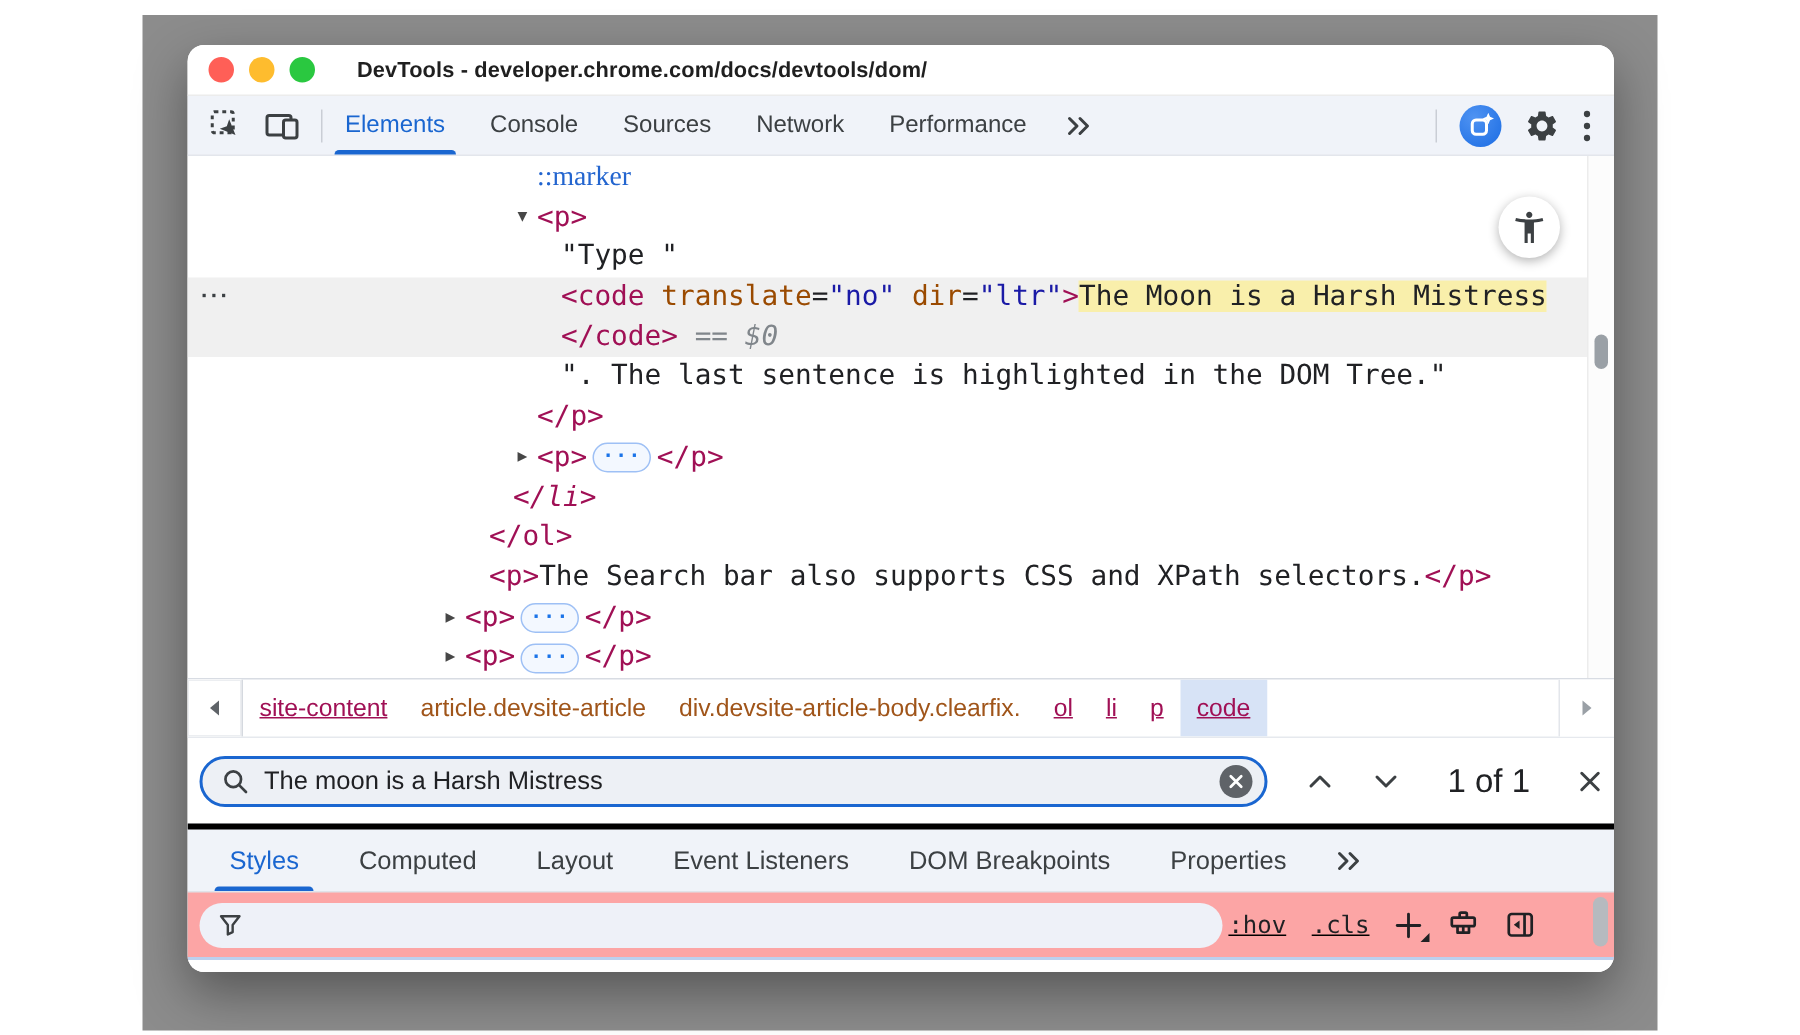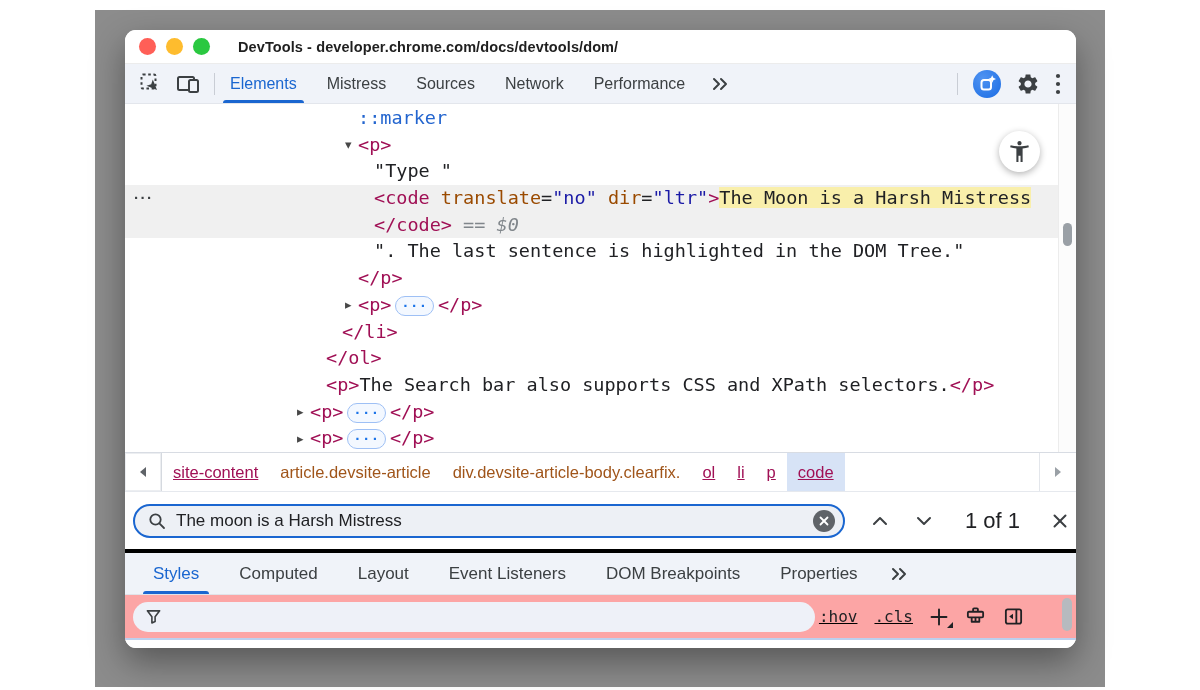--- a/index.html
+++ b/index.html
@@ -115,21 +115,21 @@
           <button class="icon-btn">
             <svg width="26" height="22" viewBox="0 0 26 22">
               <rect x="2" y="4" width="16" height="13" rx="1.5" fill="none" stroke="#3c4043" stroke-width="2"></rect>
               <rect x="13" y="7" width="9" height="12" rx="1.5" fill="#f0f3f9" stroke="#3c4043" stroke-width="2"></rect>
             </svg>
           </button>
         </div>
         <div class="tb-divider"></div>
         <div class="tabs" id="main-tabs">
             <div class="tab active">Elements</div>
-            <div class="tab">Mistress</div>
+            <div class="tab">Console</div>
             <div class="tab">Sources</div>
             <div class="tab">Network</div>
             <div class="tab">Performance</div>
           </div>
         <button class="icon-btn more-btn">
           <svg width="22" height="18" viewBox="0 0 22 18" fill="none" stroke="#3c4043" stroke-width="2" stroke-linecap="round" stroke-linejoin="round">
             <polyline points="4,4 9,9 4,14"></polyline>
               <polyline points="11,4 16,9 11,14"></polyline>
           </svg>
         </button>
@@ -152,29 +152,29 @@
             <svg width="6" height="22" viewBox="0 0 6 22" fill="#3c4043">
               <circle cx="3" cy="3" r="2.1"></circle>
                 <circle cx="3" cy="11" r="2.1"></circle>
                 <circle cx="3" cy="19" r="2.1"></circle>
             </svg>
           </button>
         </div>
       </div>
 
       <div class="dom-view" id="dom-view">
-        <div class="dom-line" style="padding-left: 220px;"><span class="arrow-slot"></span><span class="c-pseudo">::marker</span></div>
+        <div class="dom-line" style="padding-left: 220px; font-family: Liberation Serif, serif;"><span class="arrow-slot"></span><span class="c-pseudo">::marker</span></div>
           <div class="dom-line" style="padding-left: 220px;"><span class="arrow-slot">▾</span><span class="c-tag">&lt;p&gt;</span></div>
           <div class="dom-line" style="padding-left: 236px;"><span class="arrow-slot"></span><span class="c-plain">"Type "</span></div>
           <div class="dom-line selected" style="padding-left: 236px;"><span class="gutter-dots">···</span><span class="arrow-slot"></span><span class="c-tag">&lt;code</span><span class="c-plain"> </span><span class="c-attr">translate</span><span class="c-plain">=</span><span class="c-val">"no"</span><span class="c-plain"> </span><span class="c-attr">dir</span><span class="c-plain">=</span><span class="c-val">"ltr"</span><span class="c-tag">&gt;</span><span class="c-hl">The Moon is a Harsh Mistress</span></div>
           <div class="dom-line selected" style="padding-left: 236px;"><span class="arrow-slot"></span><span class="c-tag">&lt;/code&gt;</span><span class="c-gray"> == </span><span class="c-dollar">$0</span></div>
           <div class="dom-line" style="padding-left: 236px;"><span class="arrow-slot"></span><span class="c-plain">". The last sentence is highlighted in the DOM Tree."</span></div>
           <div class="dom-line" style="padding-left: 220px;"><span class="arrow-slot"></span><span class="c-tag">&lt;/p&gt;</span></div>
           <div class="dom-line" style="padding-left: 220px;"><span class="arrow-slot">▸</span><span class="c-tag">&lt;p&gt;</span><span class="badge">···</span><span class="c-tag">&lt;/p&gt;</span></div>
-          <div class="dom-line" style="padding-left: 204px;"><span class="arrow-slot"></span><span class="c-tag">&lt;/li&gt;</span></div>
+          <div class="dom-line" style="padding-left: 204px; font-style: italic;"><span class="arrow-slot"></span><span class="c-tag">&lt;/li&gt;</span></div>
           <div class="dom-line" style="padding-left: 188px;"><span class="arrow-slot"></span><span class="c-tag">&lt;/ol&gt;</span></div>
           <div class="dom-line" style="padding-left: 188px;"><span class="arrow-slot"></span><span class="c-tag">&lt;p&gt;</span><span class="c-plain">The Search bar also supports CSS and XPath selectors.</span><span class="c-tag">&lt;/p&gt;</span></div>
           <div class="dom-line" style="padding-left: 172px;"><span class="arrow-slot">▸</span><span class="c-tag">&lt;p&gt;</span><span class="badge">···</span><span class="c-tag">&lt;/p&gt;</span></div>
           <div class="dom-line" style="padding-left: 172px;"><span class="arrow-slot">▸</span><span class="c-tag">&lt;p&gt;</span><span class="badge">···</span><span class="c-tag">&lt;/p&gt;</span></div>
           <button class="a11y-fab">
           <svg width="25" height="25" viewBox="0 0 24 24" fill="#3c4043">
             <path d="M20.5 6c-2.61.7-5.67 1-8.5 1s-5.89-.3-8.5-1L3 8c1.86.5 4 .83 6 1v13h2v-6h2v6h2V9c2-.17 4.14-.5 6-1l-.5-2zM12 6c1.1 0 2-.9 2-2s-.9-2-2-2-2 .9-2 2 .9 2 2 2z"></path>
           </svg>
         </button>
         <div class="v-scrollbar">

